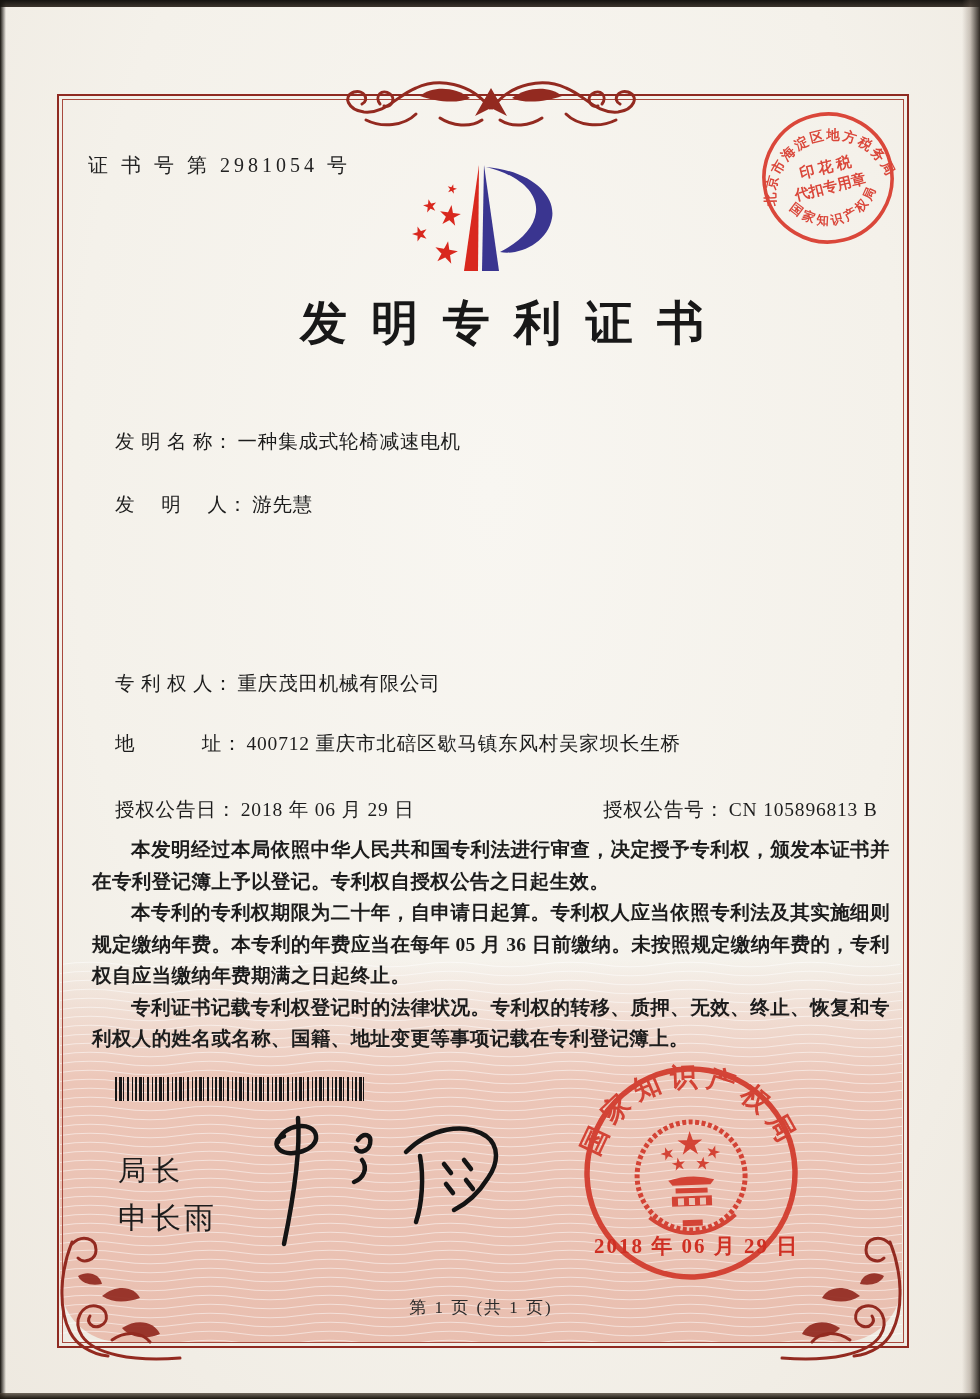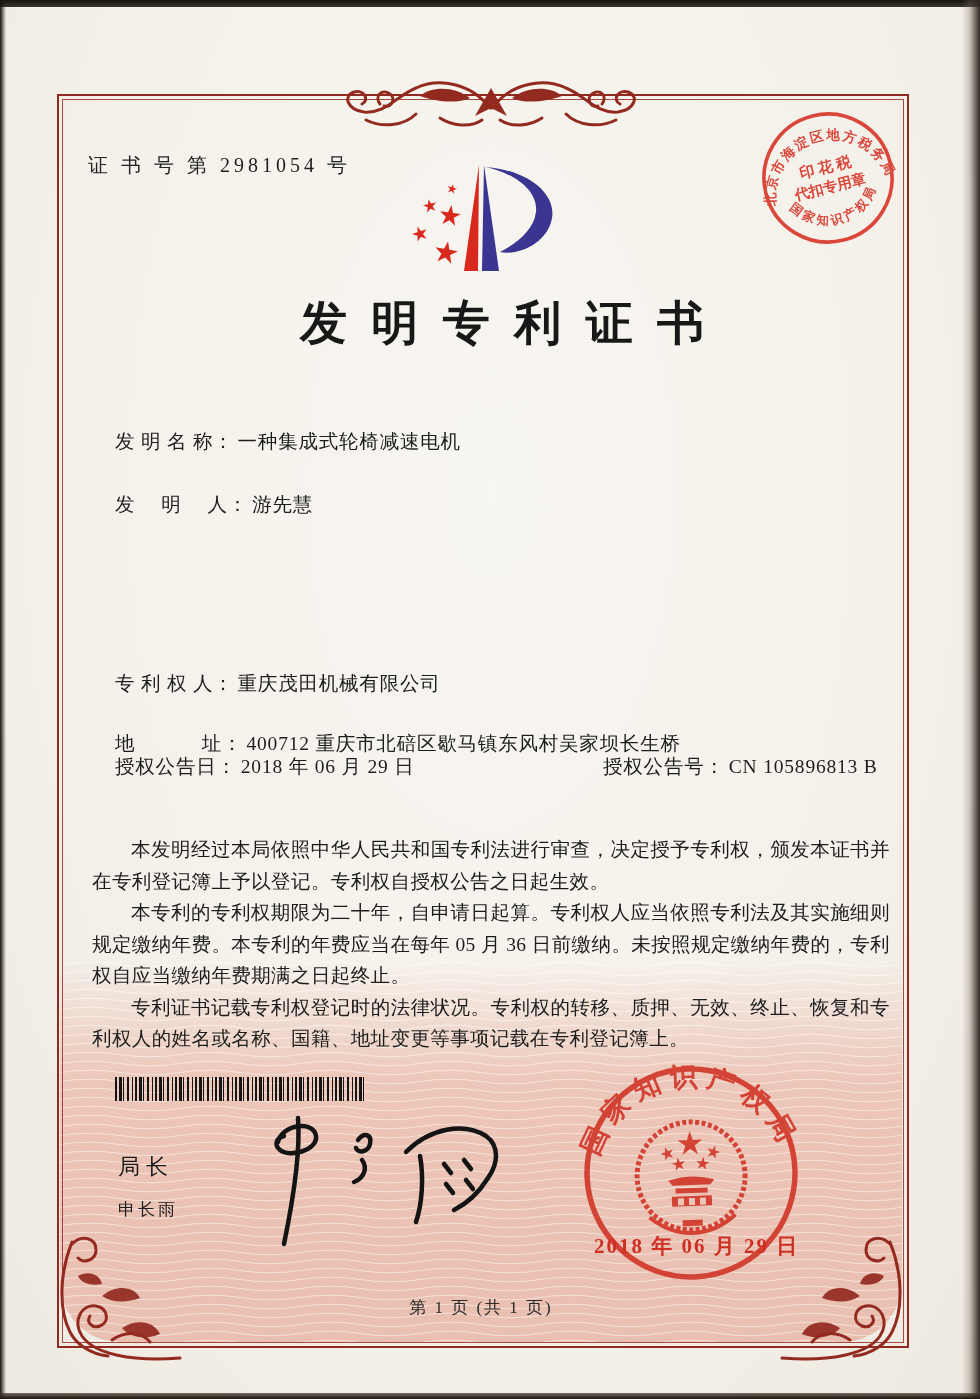--- a/index.html
+++ b/index.html
@@ -40,33 +40,33 @@
   .title{position:absolute;left:57px;top:292px;width:848px;text-align:center;z-index:5;
     font-size:47px;font-weight:bold;color:#181818;letter-spacing:.52em;text-indent:.52em;padding-left:21px;}
 
   
   .row{position:absolute;left:115px;font-size:19.5px;color:#1d1d1d;letter-spacing:.8px;z-index:5;white-space:nowrap;}
   .row .val{margin-left:4px;}
   .grant-no{position:absolute;left:488px;top:0;}
 
   .paras{position:absolute;left:92px;top:834px;width:798px;z-index:5;
     font-size:19.5px;line-height:31.5px;color:#1c1c1c;text-align:justify;}
-  .paras p{margin:0;text-indent:2em;letter-spacing:.4px;}
+  .paras p{margin:0;text-indent:2em;letter-spacing:.4px;font-weight:bold;}
 
   .barcode{position:absolute;left:115px;top:1077px;width:250px;height:24px;z-index:5;
     background:repeating-linear-gradient(90deg,
       #161616 0 2px, transparent 2px 4px,
       #161616 4px 7px, transparent 7px 8px,
       #161616 8px 9px, transparent 9px 12px,
       #161616 12px 14px, transparent 14px 17px,
       #161616 17px 18px, transparent 18px 20px);}
 
   .officer{position:absolute;left:118px;top:1152px;z-index:5;color:#1c1c1c;}
-  .officer .t{font-size:22px;letter-spacing:6px;}
-  .officer .n{font-size:17px;letter-spacing:3px;margin-top:16px;}
+  .officer .t{font-size:28px;letter-spacing:6px;}
+  .officer .n{font-size:30px;letter-spacing:3px;margin-top:8px;}
 
   .signature{position:absolute;left:238px;top:1112px;z-index:5;}
 
   .seal{position:absolute;left:576px;top:1058px;width:230px;height:230px;z-index:5;opacity:.93;transform:rotate(-2deg);}
   .seal-date{position:absolute;left:594px;top:1232px;z-index:6;color:#cf2f23;font-size:21px;font-weight:bold;letter-spacing:2px;white-space:nowrap;}
 
   .footer{position:absolute;left:60px;top:1296px;width:842px;text-align:center;z-index:5;
     font-size:17px;color:#2a2a2a;letter-spacing:2px;}
 
   .red-stroke{stroke:#932a20;fill:none;stroke-width:3;stroke-linecap:round;}
@@ -184,21 +184,21 @@
   </div>
   <div class="row" style="top:491px">
     <span>发　 明　 人：</span><span class="val">游先慧</span>
   </div>
   <div class="row" style="top:670px">
     <span>专 利 权 人：</span><span class="val">重庆茂田机械有限公司</span>
   </div>
   <div class="row" style="top:730px">
     <span>地　　　 址：</span><span class="val">400712 重庆市北碚区歇马镇东风村吴家坝长生桥</span>
   </div>
-  <div class="row" style="top:753px;width:790px">
+  <div class="row" style="top:796px;width:790px">
     <span>授权公告日：</span><span class="val">2018 年 06 月 29 日</span>
     <span class="grant-no">
       <span>授权公告号：</span><span class="val">CN 105896813 B</span>
     </span>
   </div>
 
   <div class="paras">
     <p>本发明经过本局依照中华人民共和国专利法进行审查，决定授予专利权，颁发本证书并在专利登记簿上予以登记。专利权自授权公告之日起生效。</p>
     <p>本专利的专利权期限为二十年，自申请日起算。专利权人应当依照专利法及其实施细则规定缴纳年费。本专利的年费应当在每年 05 月 36 日前缴纳。未按照规定缴纳年费的，专利权自应当缴纳年费期满之日起终止。</p>
     <p>专利证书记载专利权登记时的法律状况。专利权的转移、质押、无效、终止、恢复和专利权人的姓名或名称、国籍、地址变更等事项记载在专利登记簿上。</p>

